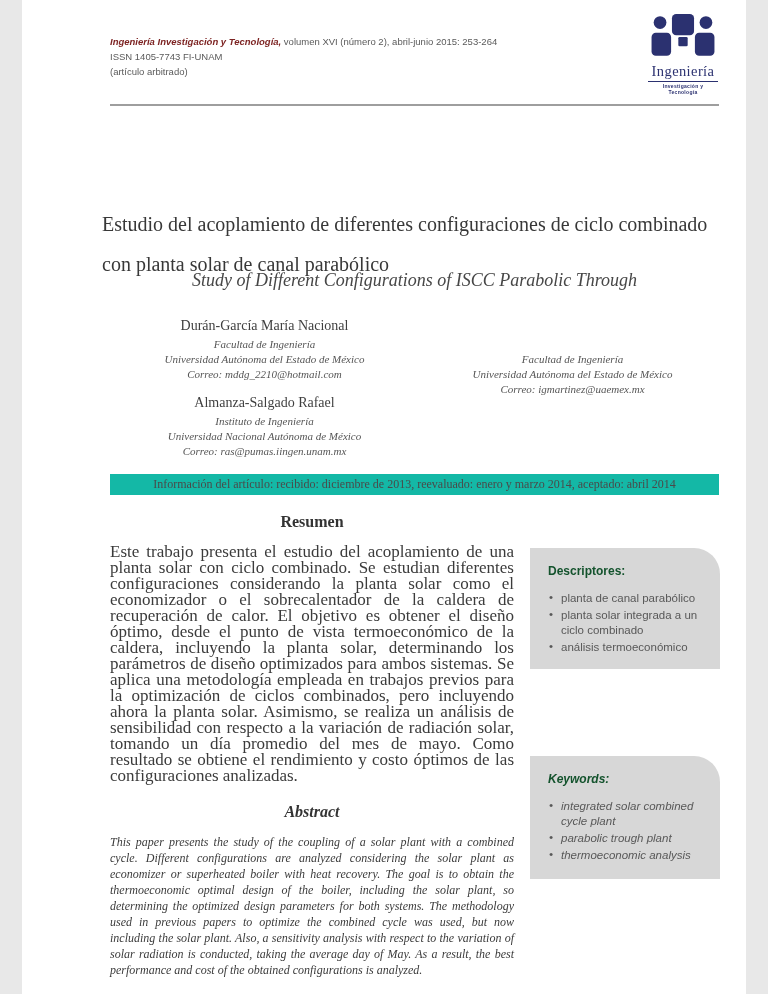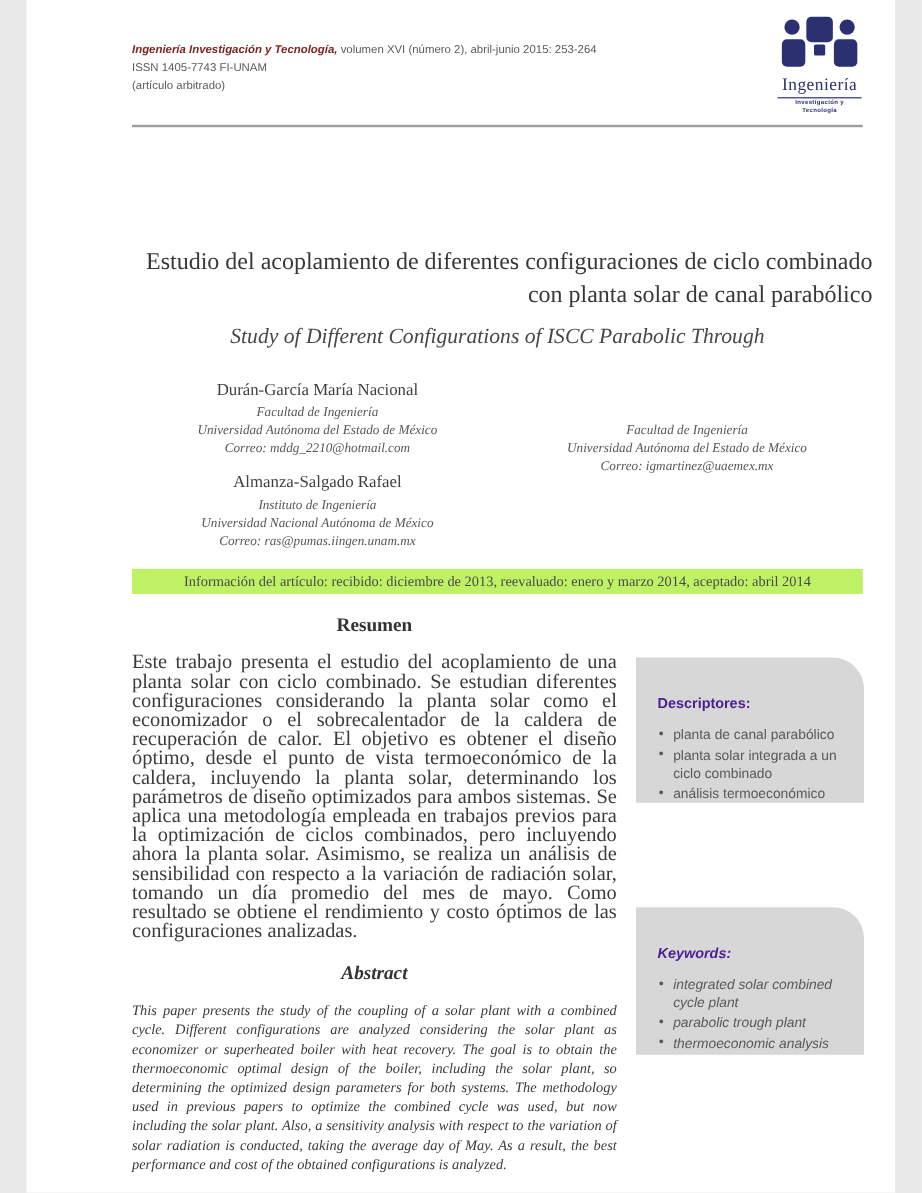--- a/index.html
+++ b/index.html
@@ -31,40 +31,40 @@
     margin:1px 6px 0 6px; padding-top:1px; font-weight:bold;
   }
   .head-rule {
     position:absolute; left:88px; top:104px; width:609px; height:2px;
     background:#9e9e9e;
   }
 
   
   .title-es {
     position:absolute; left:80px; top:204px; width:625px; margin:0;
-    text-align:right; font-weight:normal; font-size:20px; line-height:28px;
+    text-align:left; font-weight:normal; font-size:20px; line-height:40px;
     color:#383838;
   }
   .title-en {
     position:absolute; left:80px; top:270px; width:625px; margin:0;
     text-align:center; font-weight:normal; font-style:italic;
     font-size:18px; color:#474747;
   }
 
   
   .authors-left  { position:absolute; left:85px;  top:318px; width:315px; text-align:center; }
   .authors-right { position:absolute; left:393px; top:352px; width:315px; text-align:center; }
   .author { margin-bottom:13px; }
   .author-name { font-size:14px; color:#3f3f3f; margin-bottom:3px; }
   .affil { font-style:italic; font-size:11px; line-height:15px; color:#555555; }
 
   
   .info-bar {
     position:absolute; left:88px; top:474px; width:609px; height:21px;
-    background:#bef264; text-align:center;
+    background:#14b8a6; text-align:center;
     font-size:12px; line-height:21px; color:#4a4a4a;
   }
 
   
   .col-left { position:absolute; left:88px; top:513px; width:404px; }
   .sec-head {
     margin:0; text-align:center; font-size:16px; font-weight:bold; color:#333333;
   }
   .sec-head.italic { font-style:italic; }
   .body-par {
@@ -76,21 +76,21 @@
 
   
   .side-box {
     position:absolute; left:508px; width:190px; box-sizing:border-box;
     background:#d7d7d7; border-top-right-radius:26px;
     padding:16px 12px 12px 18px;
     font-family:"Liberation Sans", sans-serif;
   }
   .box-descriptores { top:548px; height:121px; }
   .box-keywords    { top:756px; height:123px; font-style:italic; }
-  .side-box h3 { margin:15px 0 13px 0; font-size:12px; color:#4c1d95; font-weight:bold; }
+  .side-box h3 { margin:0 0 13px 0; font-size:12px; color:#14532d; font-weight:bold; }
   .side-box ul { margin:0; padding:0; list-style:none; }
   .side-box li {
     position:relative; padding-left:13px; margin-bottom:2px;
     font-size:11.5px; line-height:15px; color:#585858;
   }
   .side-box li::before { content:"\2022"; position:absolute; left:1px; top:-1px; }
 </style>
 </head>
 <body>
 

